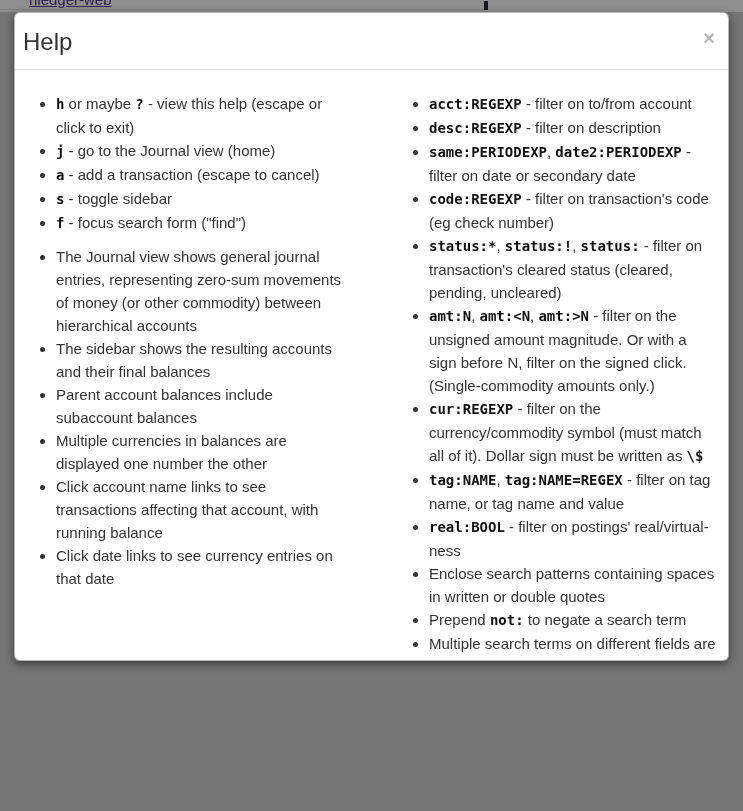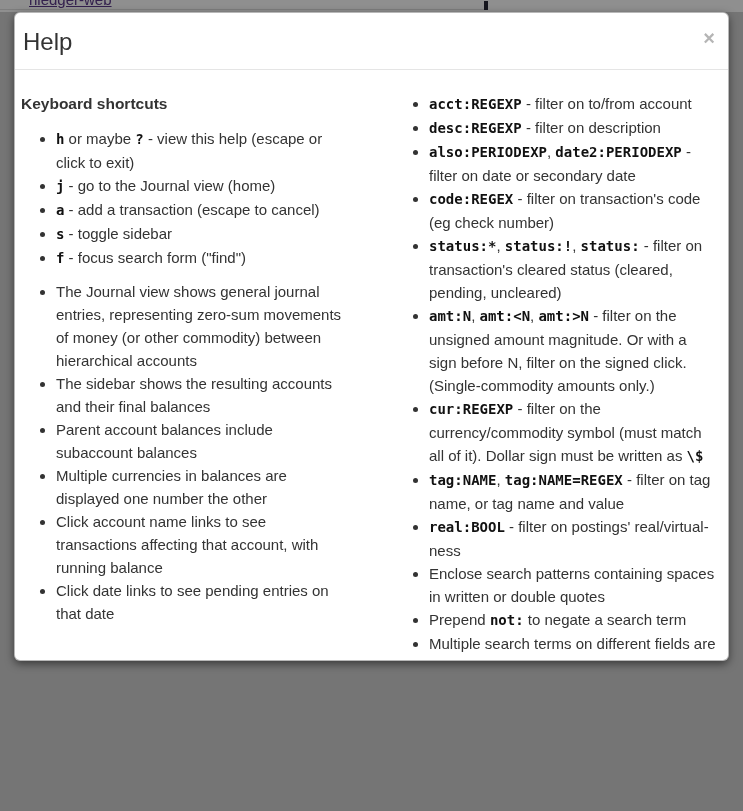--- a/index.html
+++ b/index.html
@@ -91,43 +91,42 @@
   <div class="bg-heading-mark"></div>
 </div>
 
 <div class="modal">
   <div class="modal-header">
     <div class="modal-title">Help</div>
     <span class="close-btn">×</span>
   </div>
   <div class="modal-body">
     <div class="col-left">
-        <div class="section-heading">Keyboard shortcuts</div>
         <ul class="help-list">
           <li><code>h</code><span> or maybe </span><code>?</code><span> - view this help (escape or click to exit)</span></li>
           <li><code>j</code><span> - go to the Journal view (home)</span></li>
           <li><code>a</code><span> - add a transaction (escape to cancel)</span></li>
           <li><code>s</code><span> - toggle sidebar</span></li>
           <li><code>f</code><span> - focus search form ("find")</span></li>
         </ul>
         <ul class="help-list">
           <li><span>The Journal view shows general journal entries, representing zero-sum movements of money (or other commodity) between hierarchical accounts</span></li>
           <li><span>The sidebar shows the resulting accounts and their final balances</span></li>
           <li><span>Parent account balances include subaccount balances</span></li>
           <li><span>Multiple currencies in balances are displayed one number the other</span></li>
           <li><span>Click account name links to see transactions affecting that account, with running balance</span></li>
-          <li><span>Click date links to see pending entries on that date</span></li>
+          <li><span>Click date links to see currency entries on that date</span></li>
         </ul>
       </div>
     <div class="col-right">
         <ul class="help-list">
           <li><code>acct:REGEXP</code><span> - filter on to/from account</span></li>
           <li><code>desc:REGEXP</code><span> - filter on description</span></li>
-          <li><code>also:PERIODEXP</code><span>, </span><code>date2:PERIODEXP</code><span> - filter on date or secondary date</span></li>
-          <li><code>code:REGEX</code><span> - filter on transaction's code (eg check number)</span></li>
+          <li><code>same:PERIODEXP</code><span>, </span><code>date2:PERIODEXP</code><span> - filter on date or secondary date</span></li>
+          <li><code>code:REGEXP</code><span> - filter on transaction's code (eg check number)</span></li>
           <li><code>status:*</code><span>, </span><code>status:!</code><span>, </span><code>status:</code><span> - filter on transaction's cleared status (cleared, pending, uncleared)</span></li>
           <li><code>amt:N</code><span>, </span><code>amt:&lt;N</code><span>, </span><code>amt:&gt;N</code><span> - filter on the unsigned amount magnitude. Or with a sign before N, filter on the signed click. (Single-commodity amounts only.)</span></li>
           <li><code>cur:REGEXP</code><span> - filter on the currency/commodity symbol (must match all of it). Dollar sign must be written as </span><code>\$</code></li>
           <li><code>tag:NAME</code><span>, </span><code>tag:NAME=REGEX</code><span> - filter on tag name, or tag name and value</span></li>
           <li><code>real:BOOL</code><span> - filter on postings' real/virtual-ness</span></li>
           <li><span>Enclose search patterns containing spaces in written or double quotes</span></li>
           <li><span>Prepend </span><code>not:</code><span> to negate a search term</span></li>
           <li><span>Multiple search terms on different fields are AND'ed, multiple search terms on the same field are OR'ed</span></li>
           <li><span>These search terms also work with command-line hledger</span></li>
         </ul>

